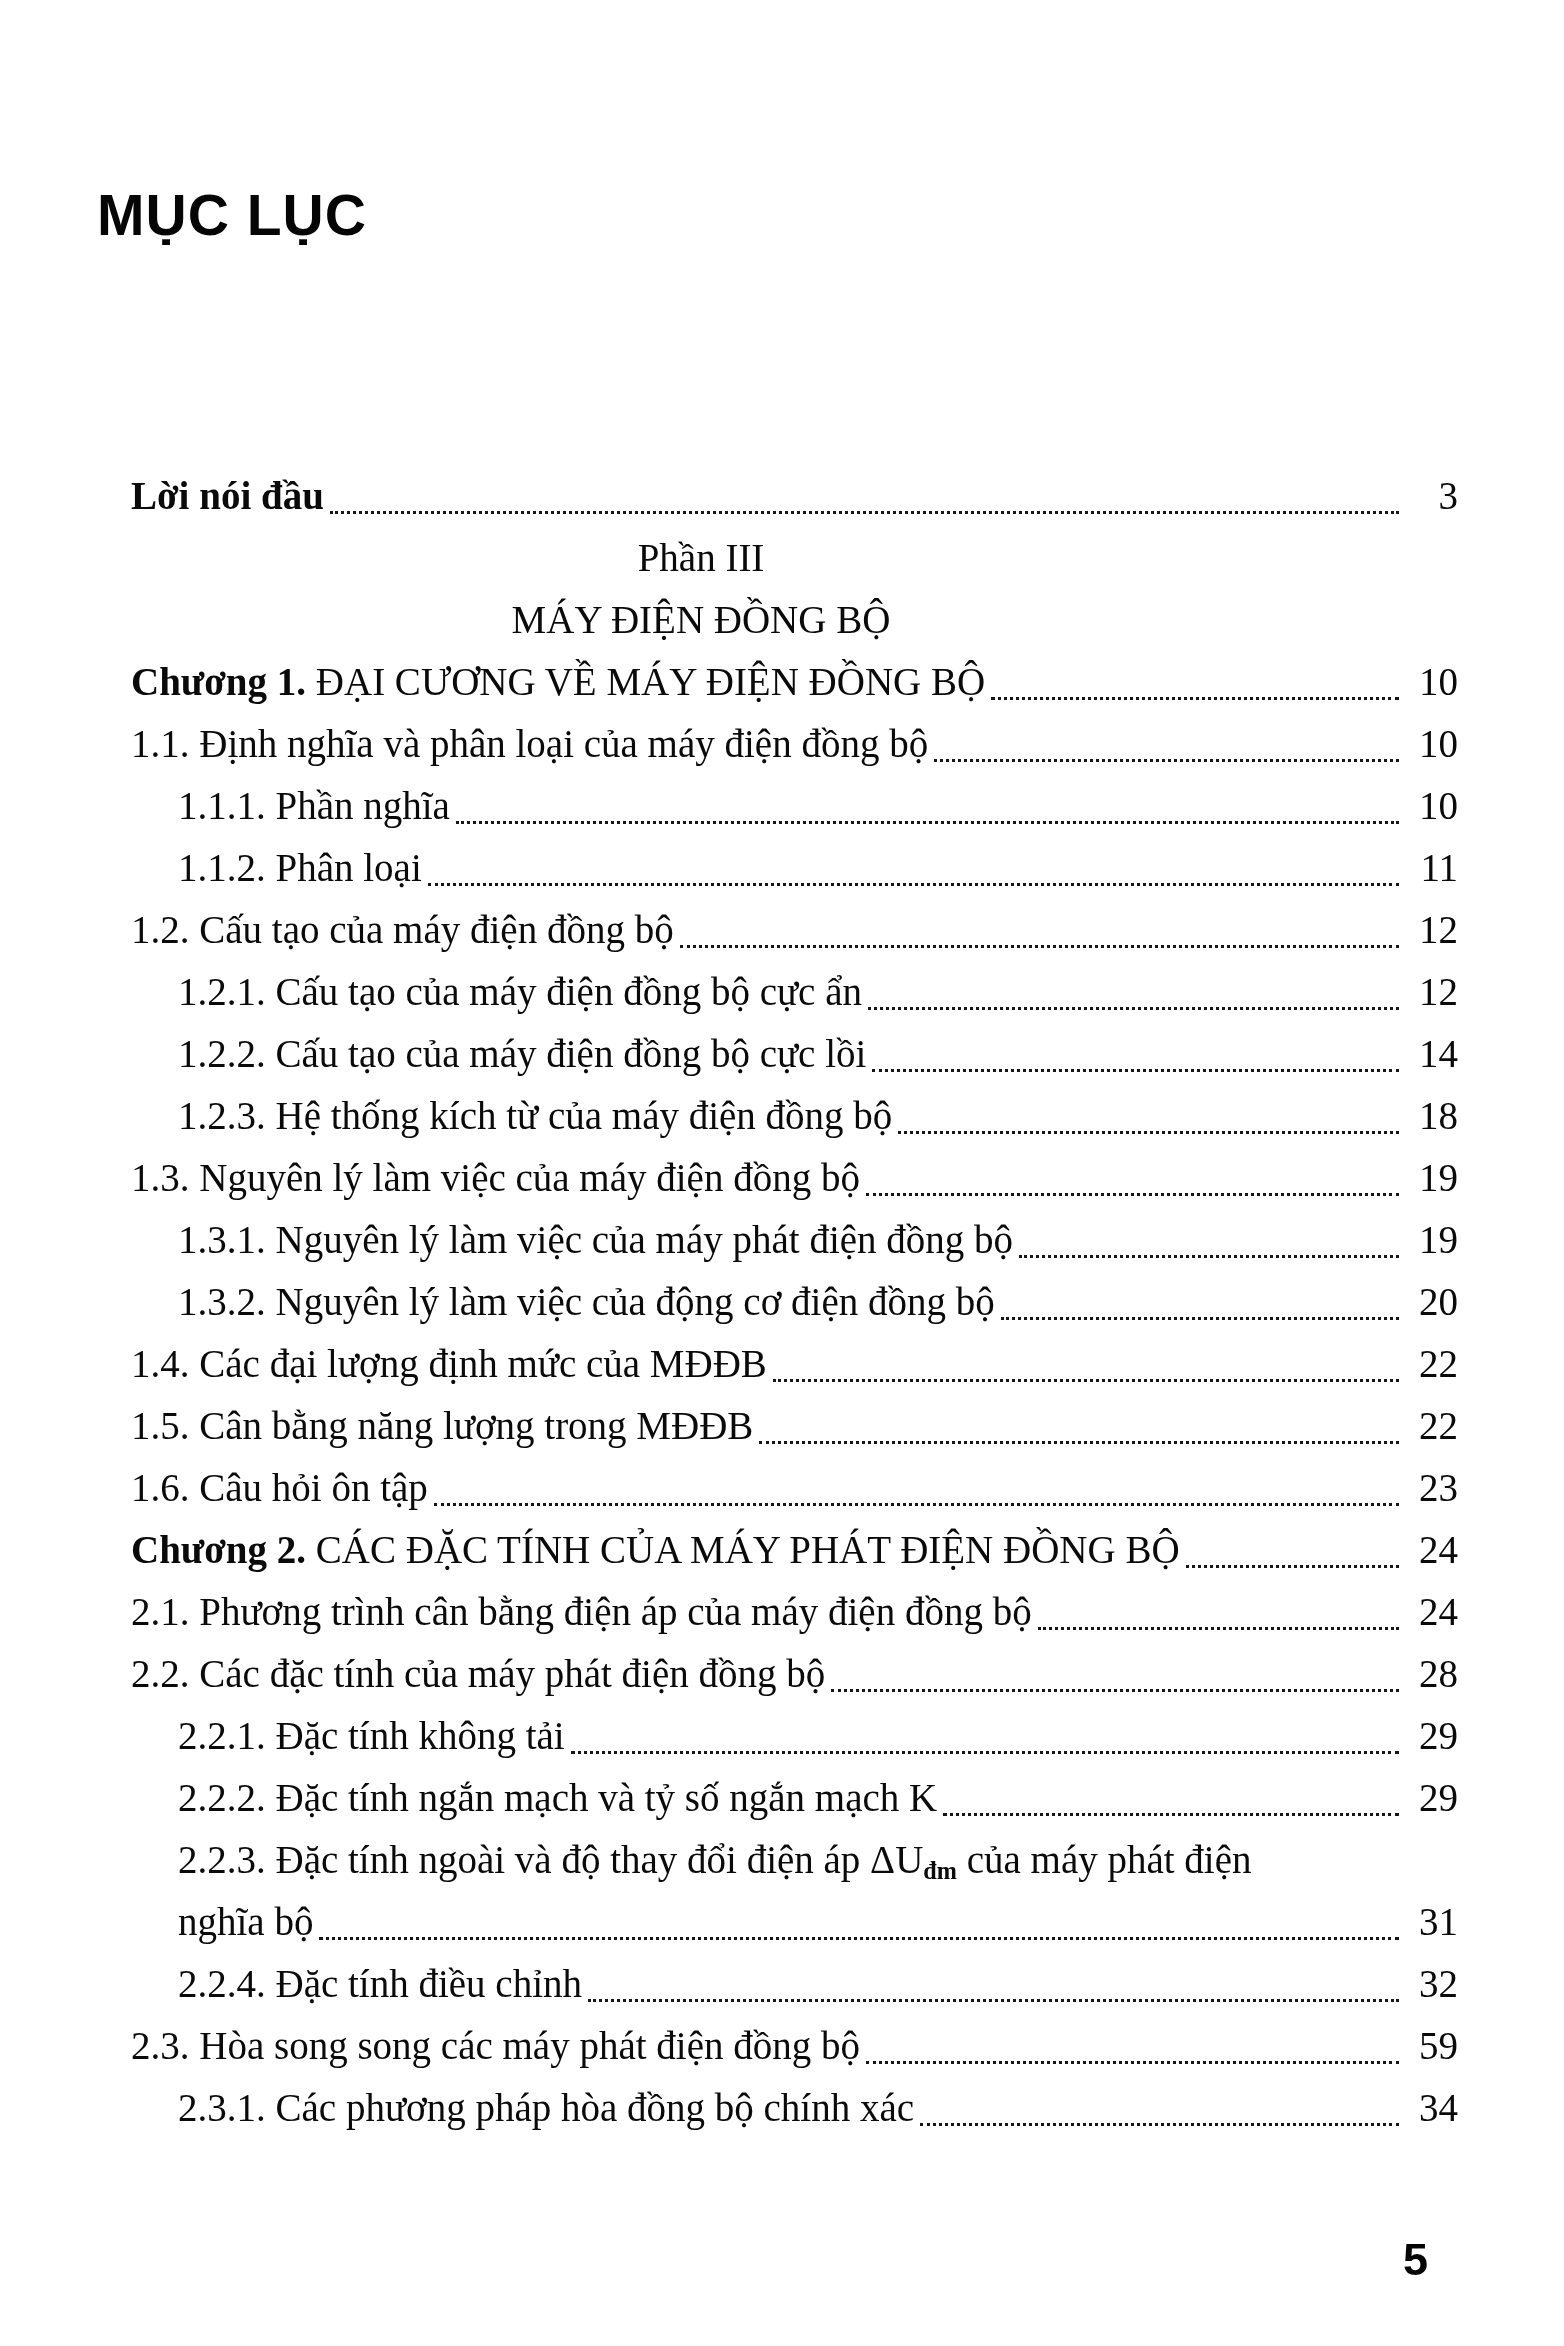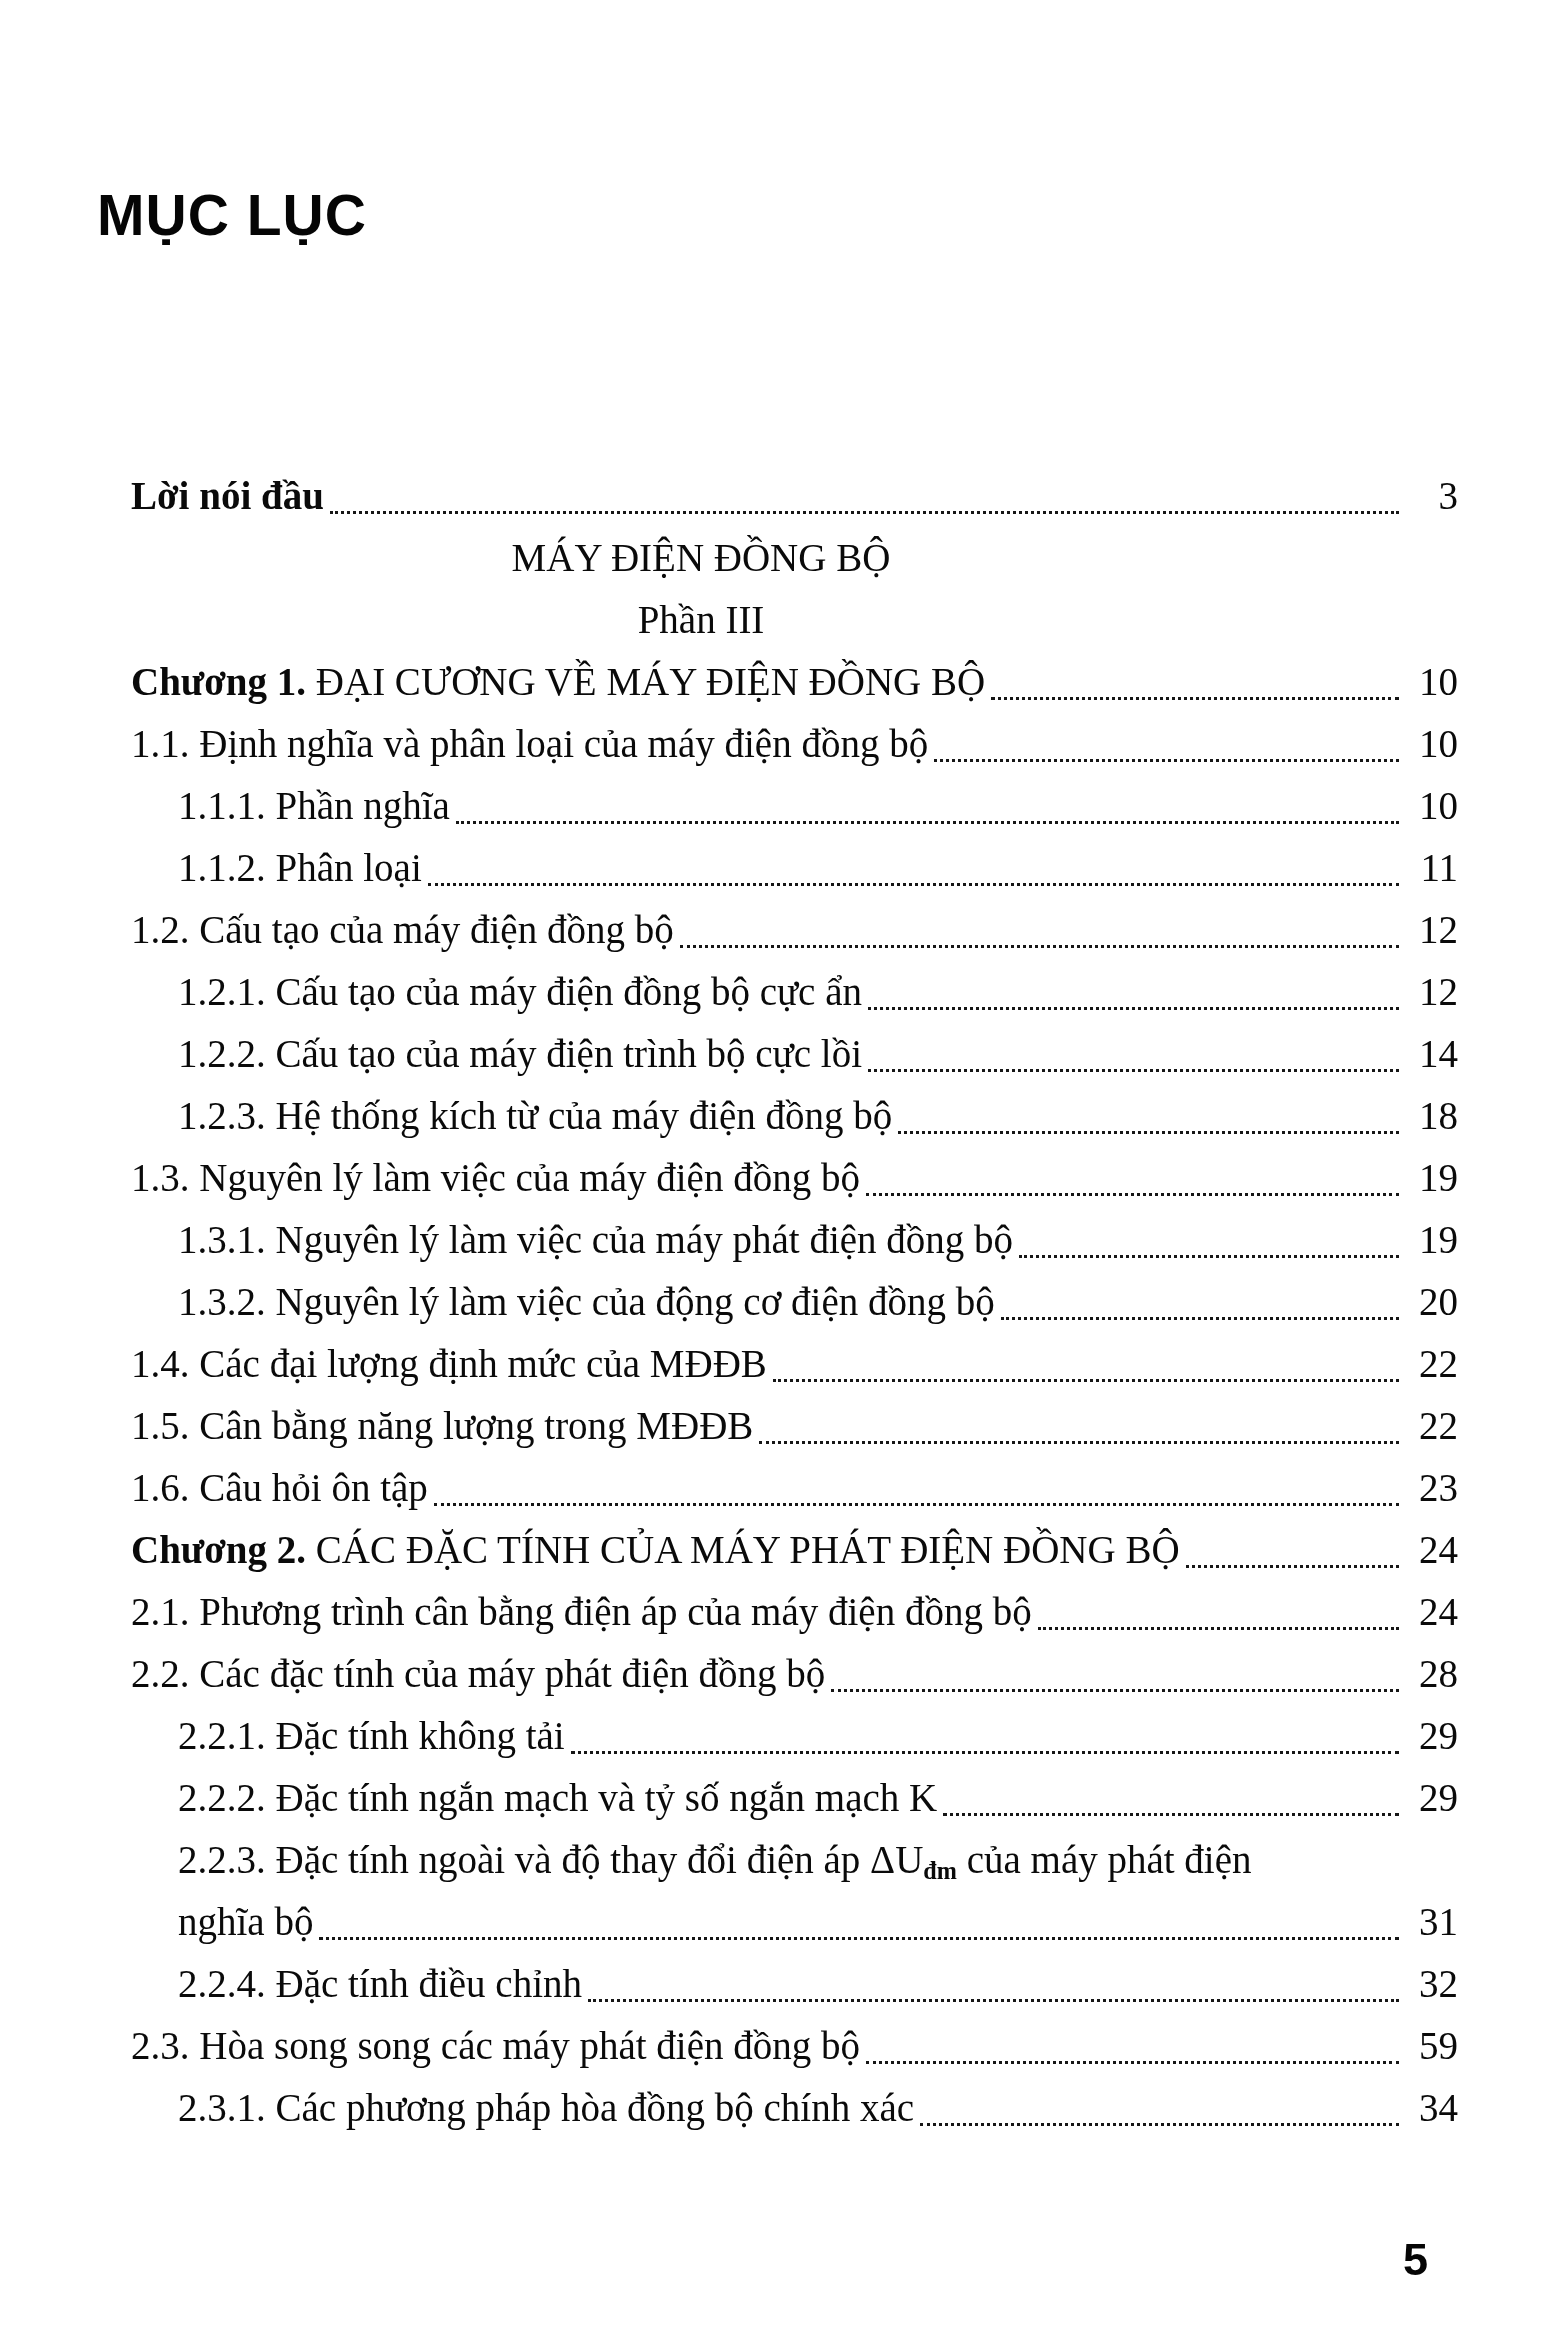--- a/index.html
+++ b/index.html
@@ -78,22 +78,22 @@
 <body>
 
 <div class="page">
   <h1 class="doc-title">MỤC LỤC</h1>
   <div class="toc" id="toc">
       <div class="toc-row">
         <span class="t"><b>Lời nói đầu</b></span>
         <span class="leader"></span>
         <span class="pg">3</span>
       </div>
+      <div class="toc-center">Phần III</div>
       <div class="toc-center">MÁY ĐIỆN ĐỒNG BỘ</div>
-      <div class="toc-center">Phần III</div>
       <div class="toc-row">
         <span class="t"><b>Chương 1.</b> ĐẠI CƯƠNG VỀ MÁY ĐIỆN ĐỒNG BỘ</span>
         <span class="leader"></span>
         <span class="pg">10</span>
       </div>
       <div class="toc-row">
         <span class="t">1.1. Định nghĩa và phân loại của máy điện đồng bộ</span>
         <span class="leader"></span>
         <span class="pg">10</span>
       </div>
@@ -111,21 +111,21 @@
         <span class="t">1.2. Cấu tạo của máy điện đồng bộ</span>
         <span class="leader"></span>
         <span class="pg">12</span>
       </div>
       <div class="toc-row lvl1">
         <span class="t">1.2.1. Cấu tạo của máy điện đồng bộ cực ẩn</span>
         <span class="leader"></span>
         <span class="pg">12</span>
       </div>
       <div class="toc-row lvl1">
-        <span class="t">1.2.2. Cấu tạo của máy điện trình bộ cực lồi</span>
+        <span class="t">1.2.2. Cấu tạo của máy điện đồng bộ cực lồi</span>
         <span class="leader"></span>
         <span class="pg">14</span>
       </div>
       <div class="toc-row lvl1">
         <span class="t">1.2.3. Hệ thống kích từ của máy điện đồng bộ</span>
         <span class="leader"></span>
         <span class="pg">18</span>
       </div>
       <div class="toc-row">
         <span class="t">1.3. Nguyên lý làm việc của máy điện đồng bộ</span>

